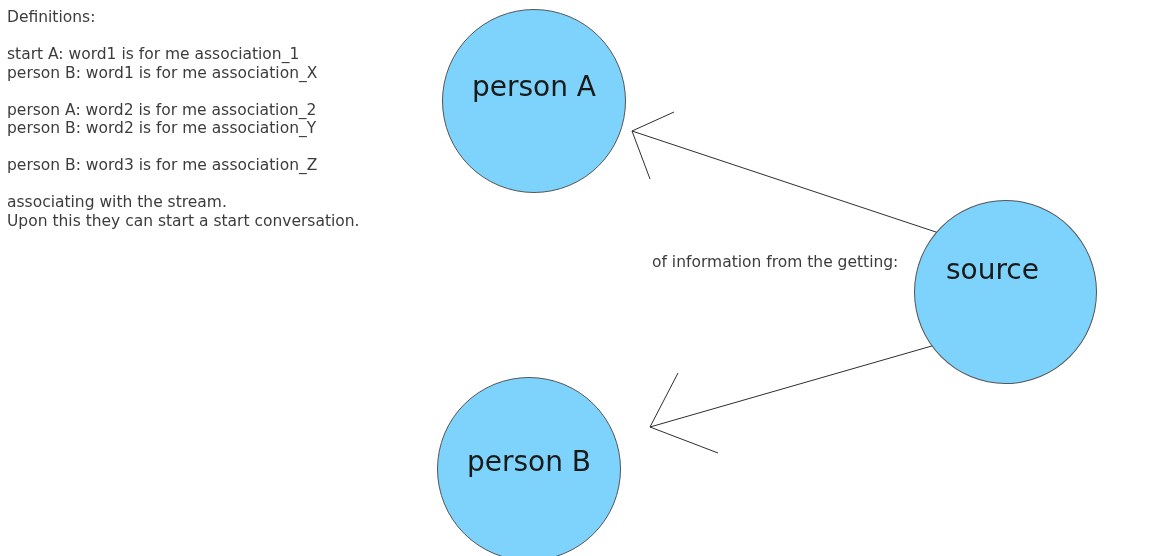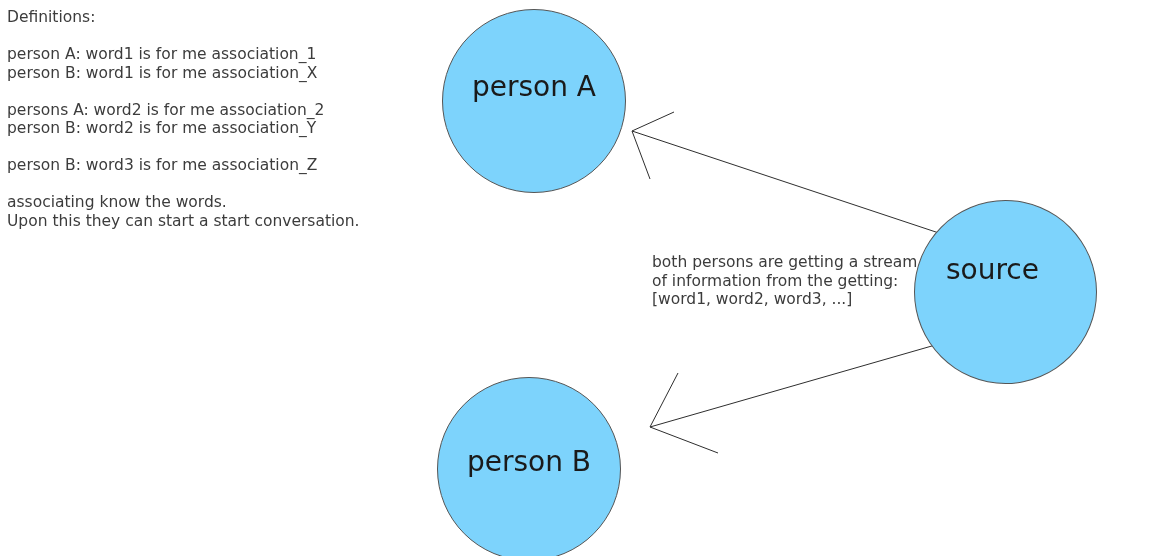--- a/index.html
+++ b/index.html
@@ -82,32 +82,32 @@
 </style>
 </head>
 <body>
 
 <div class="canvas">
 
   <div class="defs">
     <div class="dline">Definitions:</div>
     <div class="gap"></div>
 
-    <div class="dline">person A: word1 is for me association_1</div>
+    <div class="dline">start A: word1 is for me association_1</div>
     <div class="dline">person B: word1 is for me association_X</div>
     <div class="gap"></div>
 
-    <div class="dline">persons A: word2 is for me association_2</div>
+    <div class="dline">person A: word2 is for me association_2</div>
     <div class="dline">person B: word2 is for me association_Y</div>
     <div class="gap"></div>
 
     <div class="dline">person B: word3 is for me association_Z</div>
     <div class="gap"></div>
 
-    <div class="dline">associating know the words.</div>
+    <div class="dline">associating with the stream.</div>
     <div class="dline">Upon this they can start a start conversation.</div>
   </div>
 
   <svg class="arrow-layer" viewBox="0 0 1162 556" xmlns="http://www.w3.org/2000/svg">
     <line x1="978" y1="246" x2="632" y2="131"></line>
     <line x1="632" y1="131" x2="674" y2="112"></line>
     <line x1="632" y1="131" x2="650" y2="179"></line>
     <line x1="977" y1="333" x2="650" y2="427"></line>
     <line x1="650" y1="427" x2="678" y2="373"></line>
     <line x1="650" y1="427" x2="718" y2="453"></line>
@@ -119,18 +119,16 @@
 
   <div class="node node-b">
     <div class="node-label">person B</div>
   </div>
 
   <div class="node node-source">
     <div class="node-label">source</div>
   </div>
 
   <div class="annotation">
-    <div class="dline">both persons are getting a stream</div>
     <div class="dline">of information from the getting:</div>
-    <div class="dline">[word1, word2, word3, ...]</div>
   </div>
 
 </div>
 
 </body></html>

